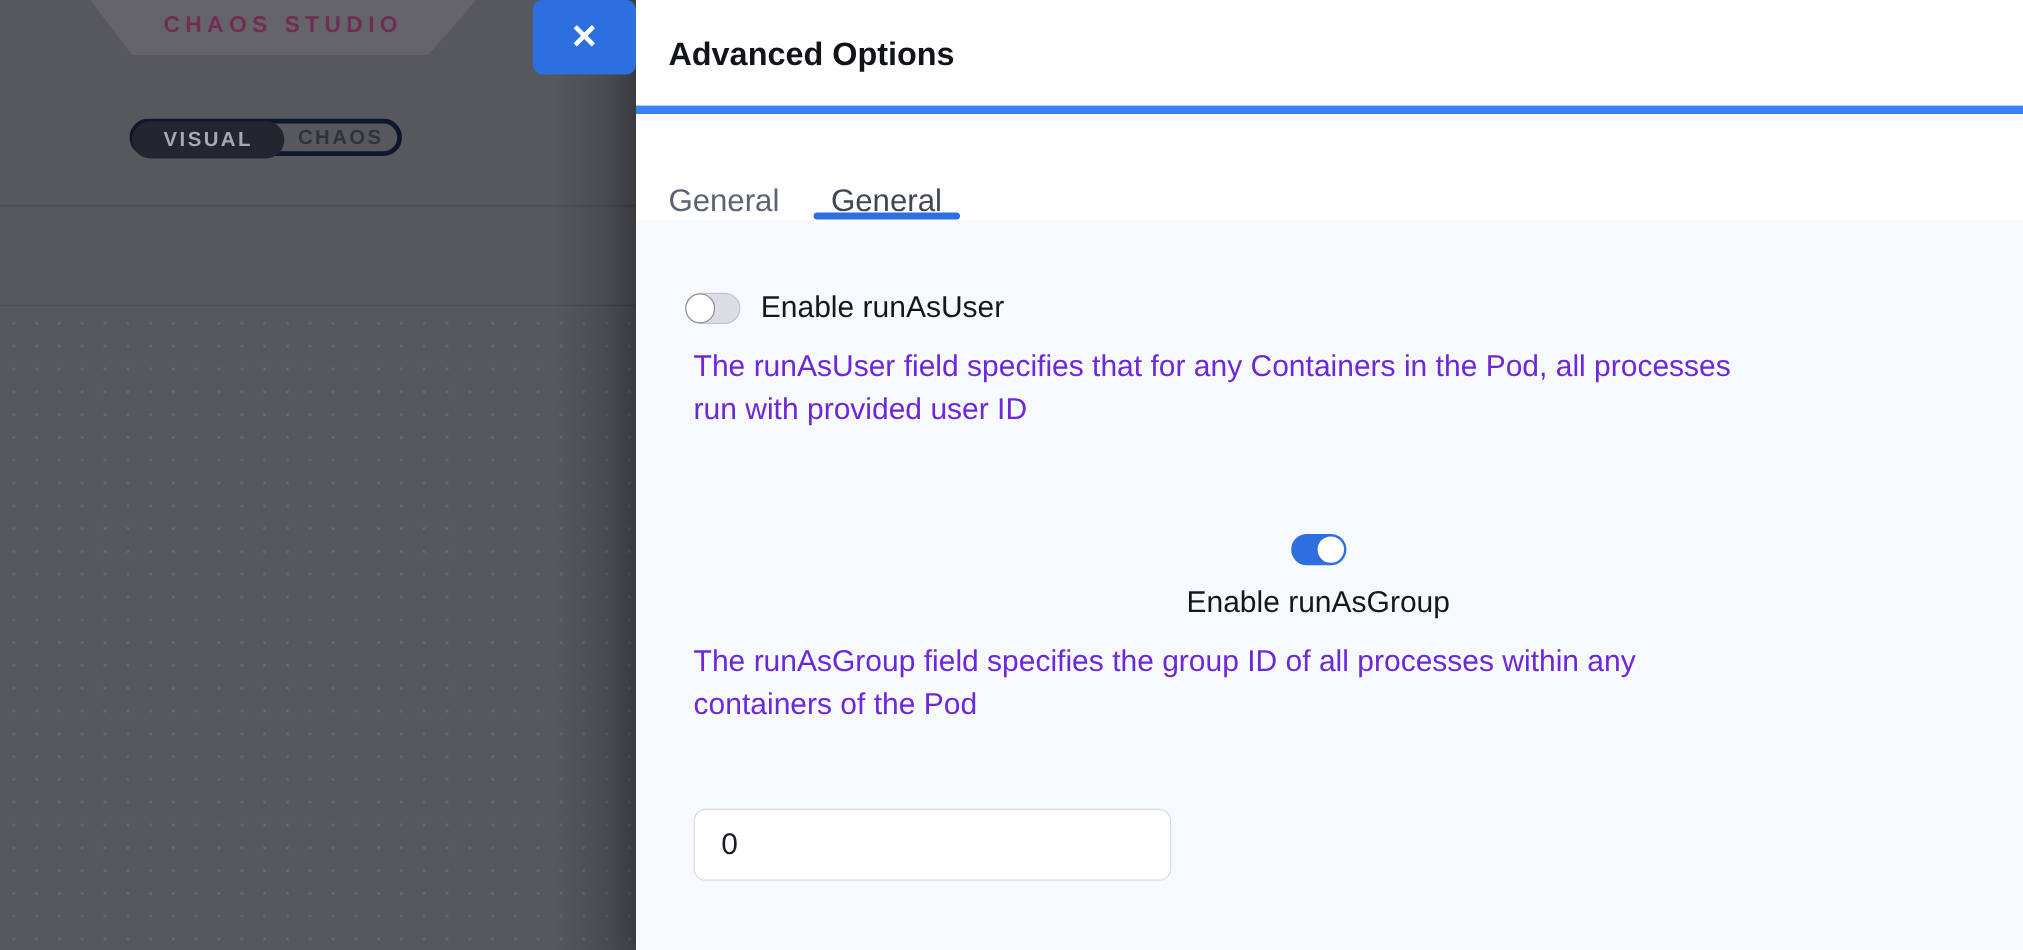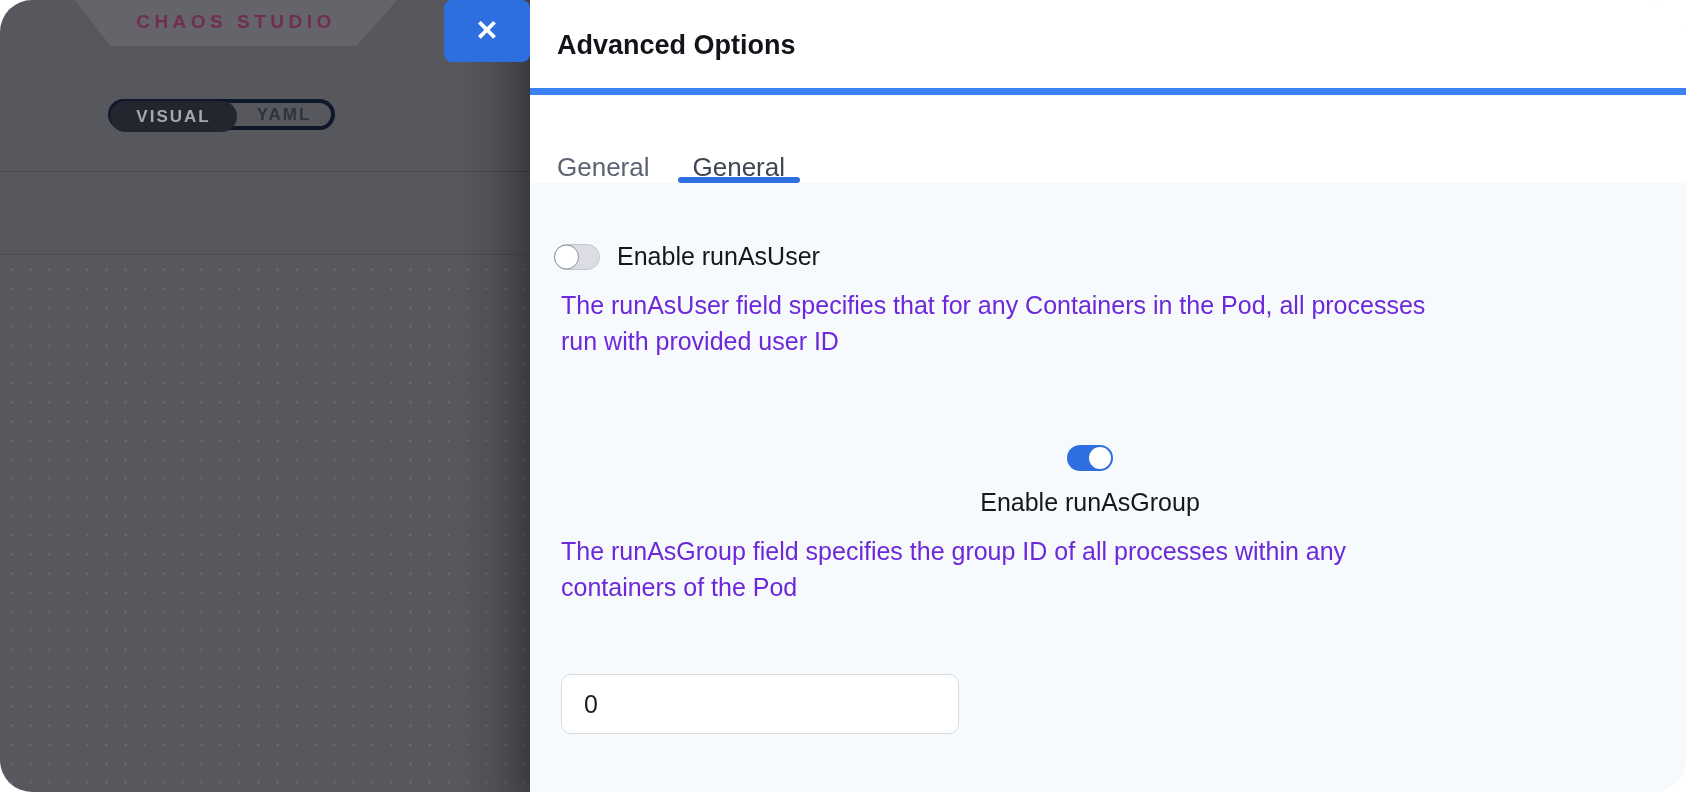--- a/index.html
+++ b/index.html
@@ -3,21 +3,21 @@
 <meta charset="utf-8">
 <style>
   :root{
     --accent:#2e6fdf;
     --backdrop:#56585d;
     --panel-bg:#f6fafd;
   }
   *{margin:0;padding:0;box-sizing:border-box;}
   html,body{width:1686px;height:792px;overflow:hidden;}
   body{font-family:"Liberation Sans","DejaVu Sans",sans-serif;}
-  .screen{position:relative;width:1686px;height:792px;background:#fff;overflow:hidden;border-radius:32px;}
+  .screen{position:relative;width:1686px;height:792px;background:#fff;overflow:hidden;}
 
   
   .canvas{position:absolute;left:0;top:0;width:530px;height:792px;background:var(--backdrop);overflow:hidden;}
   .brand-banner{
     position:absolute;left:75px;top:0;width:322px;height:46px;
     background:#64646a;
     clip-path:polygon(0 0,100% 0,87.5% 100%,11% 100%);
     display:flex;align-items:center;justify-content:center;
   }
   .brand-banner span{
@@ -67,21 +67,21 @@
   .tab{
     position:relative;display:flex;align-items:center;padding:0 15px;
     font-size:26px;color:#5d6373;cursor:pointer;background:none;border:none;
     font-family:inherit;
   }
   .tab.active{color:#404656;}
   .tab.active::after{
     content:"";position:absolute;left:0;right:0;bottom:0;height:6px;border-radius:4px;
     background:var(--accent);
   }
-  .drawer-content{height:609px;background:var(--panel-bg);padding:59px 60px 0 31px;}
+  .drawer-content{height:609px;background:var(--panel-bg);padding:59px 60px 0 48px;}
 
   .toggle-row{display:flex;align-items:center;gap:17px;margin-left:-7px;}
   .switch{position:relative;width:46px;height:26px;border-radius:13px;flex:0 0 auto;cursor:pointer;}
   .switch.off{background:#dcdce5;border:1px solid #c5c5d2;}
   .switch.on{background:var(--accent);}
   .knob{position:absolute;top:50%;transform:translateY(-50%);background:#fff;border-radius:50%;}
   .switch.off .knob{left:-1px;width:25px;height:25px;border:1.5px solid #8d90a2;}
   .switch.on .knob{right:2px;width:22px;height:22px;}
   .toggle-label{font-size:25px;color:#15171d;}
 
@@ -99,21 +99,21 @@
 <body>
 
 <div class="screen">
 
   <div class="canvas">
     <div class="brand-banner">
       <span>CHAOS STUDIO</span>
     </div>
     <div class="mode-toggle">
       <div class="mode-visual">VISUAL</div>
-      <div class="mode-yaml">YAML</div>
+      <div class="mode-yaml">CHAOS</div>
     </div>
     <div class="canvas-header-divider"></div>
     <div class="dot-grid"></div>
     <div class="backdrop-shadow"></div>
   </div>
 
   <button class="close-btn">
     <span>✕</span>
   </button>
 

